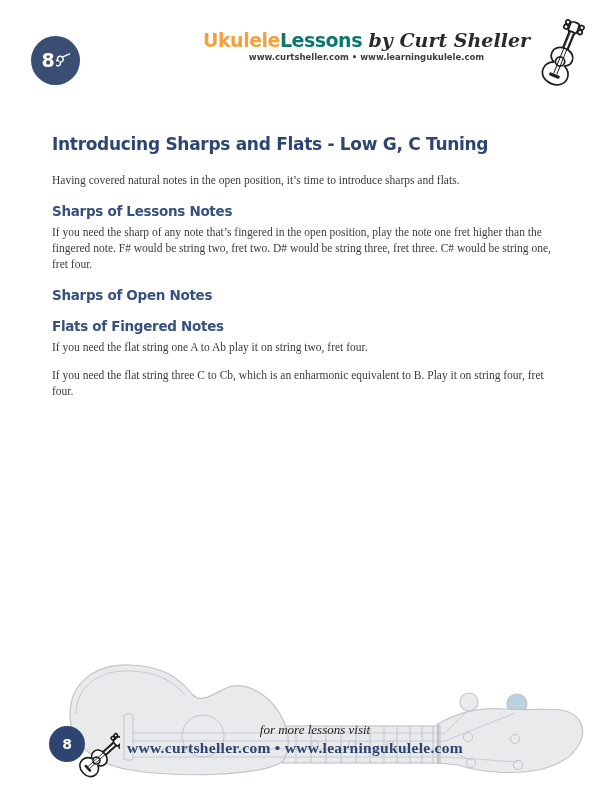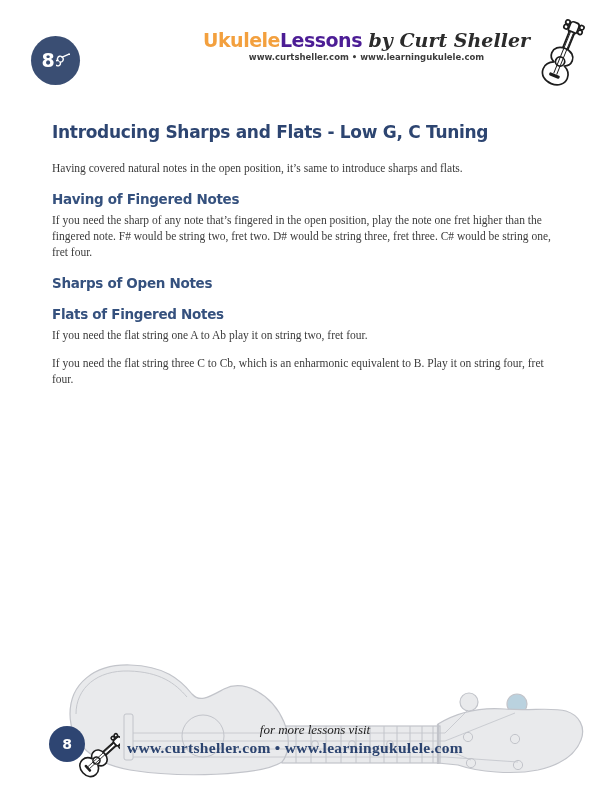--- a/index.html
+++ b/index.html
@@ -32,36 +32,36 @@
     position: absolute; top: 18px; right: 18px;
     display: flex; align-items: flex-start;
   }
   .brand-block { text-align: center; margin-top: 12px; }
   .brand-line {
     font-family: "DejaVu Sans", sans-serif;
     font-weight: 700; font-size: 19px; letter-spacing: -0.5px;
     white-space: nowrap; line-height: 1.1;
   }
   .brand-first { color: #f3a03e; }
-  .brand-second { color: #4c1d95; }
+  .brand-second { color: #0f766e; }
   .brand-by {
     font-family: "DejaVu Serif", serif;
     font-style: italic; font-weight: 700;
     color: #2b2b2b; font-size: 19px; letter-spacing: 0; text-align: center;
   }
   .brand-urls {
     font-family: "DejaVu Sans", sans-serif;
     font-weight: 700; font-size: 8.5px; color: #3c3c3c;
     margin-top: 1px; white-space: nowrap;
   }
   .header-uke { margin-left: 2px; }
 
   
   .content {
-    position: absolute; left: 52px; top: 122px; width: 510px;
+    position: absolute; left: 52px; top: 134px; width: 510px;
     color: #3b3b3b;
   }
   .doc-title {
     font-family: "DejaVu Sans", sans-serif;
     font-weight: 700; font-size: 17px; letter-spacing: -0.3px;
     color: #2d4571;
     margin-bottom: 18px;
   }
   .content p {
     font-size: 11.5px; line-height: 16px;
@@ -146,23 +146,23 @@
         <circle cx="20.5" cy="44" r="4.6" fill="none"></circle>
         <rect x="15" y="57.5" width="11" height="3.2" rx="1.2" fill="#1d1d1d" stroke="none"></rect>
         <path d="M19 13 L19 57" stroke-width="0.9" fill="none"></path>
         <path d="M22.2 13 L22.2 57" stroke-width="0.9" fill="none"></path>
       </g>
     </svg>
   </div>
 
   <div class="content">
     <div class="doc-title">Introducing Sharps and Flats - Low G, C Tuning</div>
-    <p>Having covered natural notes in the open position, it’s same to introduce sharps and flats.</p>
-
-    <div class="sec-heading">Having of Fingered Notes</div>
+    <p>Having covered natural notes in the open position, it’s time to introduce sharps and flats.</p>
+
+    <div class="sec-heading">Sharps of Lessons Notes</div>
     <p>If you need the sharp of any note that’s fingered in the open position, play the note one fret higher than the fingered note. F# would be string two, fret two. D# would be string three, fret three. C# would be string one, fret four.</p>
 
     <div class="sec-heading">Sharps of Open Notes</div>
 
     <div class="sec-heading">Flats of Fingered Notes</div>
 
     <p>If you need the flat string one A to Ab play it on string two, fret four.</p>
     <p>If you need the flat string three C to Cb, which is an enharmonic equivalent to B. Play it on string four, fret four.</p>
   </div>
 

